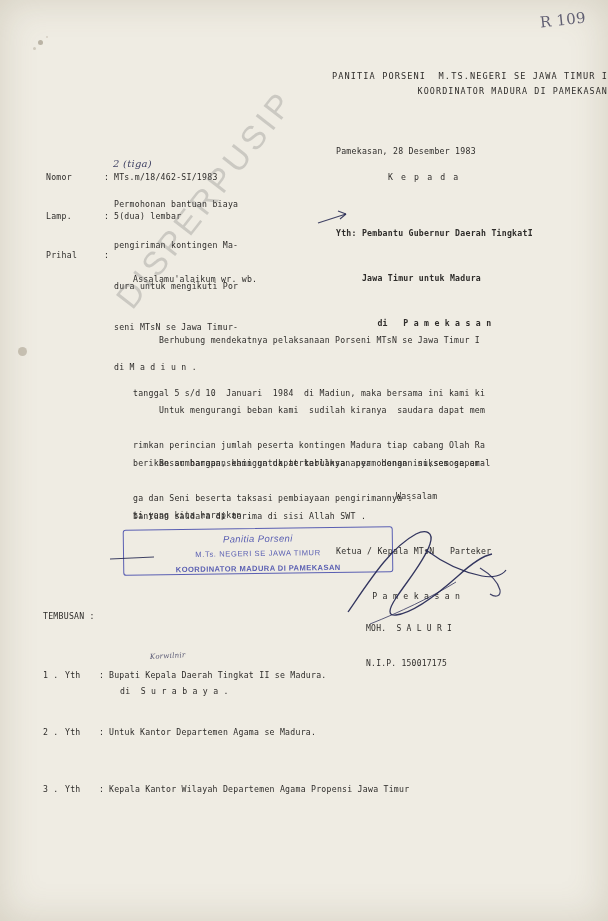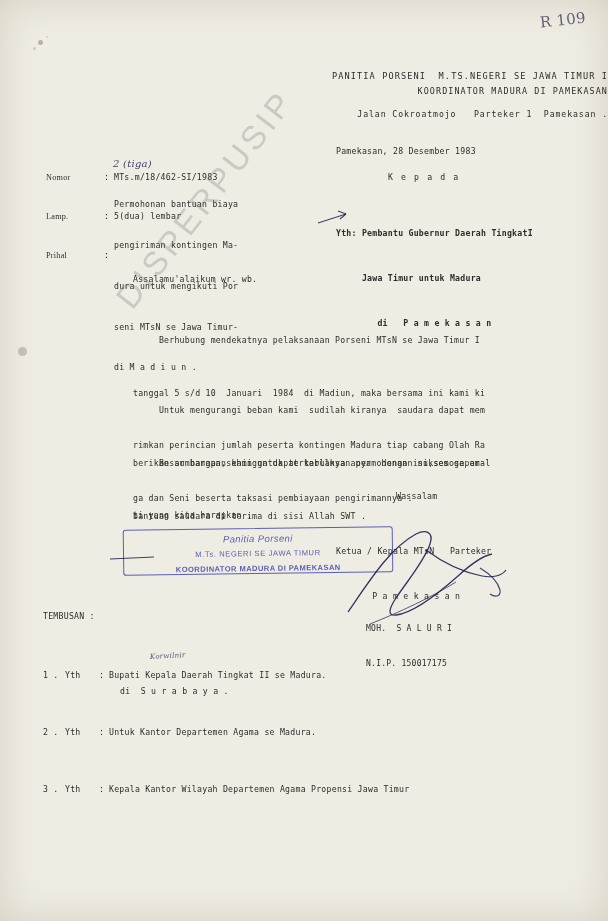--- a/index.html
+++ b/index.html
@@ -58,21 +58,21 @@
     color: #3b3a55;
     transform: rotate(-6deg);
     opacity: 0.78;
   }
   .hdr1 { top: 70px; left: 0; width: 608px; font-size: 8.6px; letter-spacing: 1.1px; }
   .hdr2 { top: 85px; left: 0; width: 608px; font-size: 8.4px; letter-spacing: 1.1px; }
   .hdr3 { top: 108px; left: 0; width: 608px; font-size: 8.2px; letter-spacing: 0.9px; }
 
   .meta { top: 145px; left: 46px; }
   .meta .row { display: flex; }
-  .meta .lbl { width: 58px; font-family: Liberation Serif, serif; }
+  .meta .lbl { width: 58px; }
   .meta .col { width: 10px; }
   .meta .val { display: block; }
   .prihal-body { top: 171px; left: 114px; line-height: 13.6px; }
 
   .place-date { top: 145px; left: 336px; }
   .kepada { top: 171px; left: 388px; letter-spacing: 1.6px; }
   .yth { top: 196px; left: 336px; line-height: 15px; font-weight: bold; }
 
   .salam { top: 273px; left: 133px; }
   .p1 { top: 297px; left: 133px; line-height: 17.5px; }
@@ -157,21 +157,20 @@
   <div class="speck" style="left:33px;top:47px;width:3px;height:3px;opacity:0.6;"></div>
   <div class="speck" style="left:46px;top:36px;width:2px;height:2px;opacity:0.5;"></div>
   <div class="left-dot"></div>
 
   <div class="content">
 
     <div class="abs archive-num">R 109</div>
 
     <div class="abs ctr hdr1">PANITIA PORSENI  M.TS.NEGERI SE JAWA TIMUR I</div>
     <div class="abs ctr hdr2">KOORDINATOR MADURA DI PAMEKASAN</div>
-    <div class="abs ctr hdr3">Jalan Cokroatmojo   Parteker 1  Pamekasan .</div>
 
     <div class="abs meta">
       <div class="row">
         <span class="lbl">Nomor</span>
         <span class="col">:</span>
         <span class="val">MTs.m/18/462-SI/1983</span>
       </div>
       <div class="row">
         <span class="lbl">Lamp.</span>
         <span class="col">:</span>

